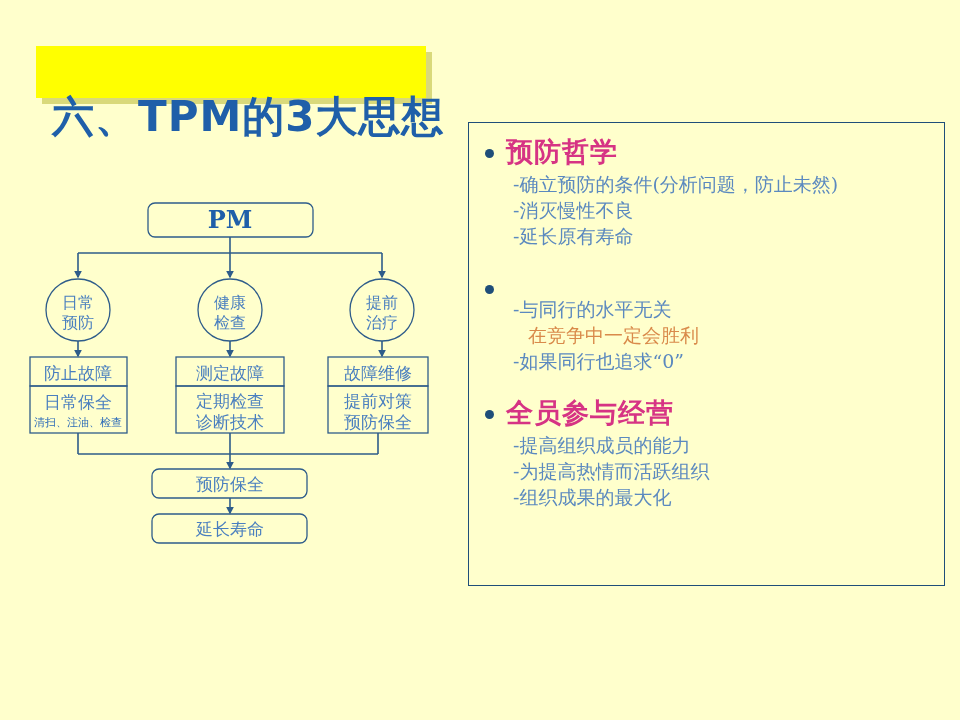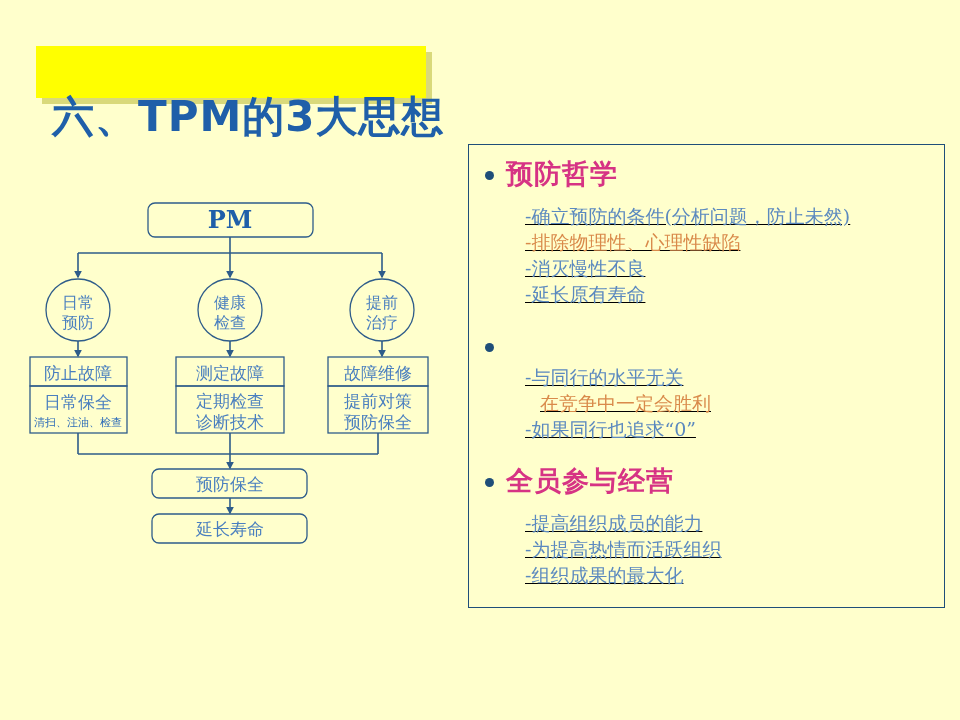--- a/index.html
+++ b/index.html
@@ -82,21 +82,21 @@
   .fc-line {
     stroke: #2E5C8A;
     stroke-width: 1.6;
     fill: none;
   }
 
   
   #right-panel {
     position: absolute;
     left: 468px;
-    top: 144px;
+    top: 122px;
     width: 477px;
     height: 464px;
     border: 1.5px solid #1F4E79;
     background: #FFFFCC;
     box-sizing: border-box;
     padding: 12px 6px 0 8px;
   }
   .section {
     margin-bottom: 8px;
   }
@@ -116,24 +116,23 @@
   .section-title {
     font-family: "DejaVu Sans", "Liberation Sans", sans-serif;
     font-size: 27px;
     font-weight: bold;
     color: #D63384;
     line-height: 34px;
     letter-spacing: 1px;
     white-space: nowrap;
   }
   .sub-list {
-    margin: 12px;
+    margin: 0;
     padding: 0 0 0 36px;
     list-style: none;
-    text-decoration: underline;
   }
   .sub-item {
     font-family: "DejaVu Serif", "Liberation Serif", serif;
     font-size: 19px;
     line-height: 26px;
     color: #5B89BF;
     white-space: nowrap;
   }
   .sub-item.accent {
     color: #D98A4A;
@@ -218,21 +217,20 @@
 
 <div id="right-panel">
 
   <div class="section">
     <div class="section-head">
       <span class="bullet"></span>
       <span class="section-title">预防哲学</span>
     </div>
     <ul class="sub-list">
       <li class="sub-item">-确立预防的条件(分析问题，防止未然)</li>
-      <li class="sub-item accent">-排除物理性、心理性缺陷</li>
       <li class="sub-item">-消灭慢性不良</li>
       <li class="sub-item">-延长原有寿命</li>
     </ul>
   </div>
 
   <div class="section gap-top-lg">
     <div class="section-head">
       <span class="bullet"></span>
     </div>
     <ul class="sub-list">

